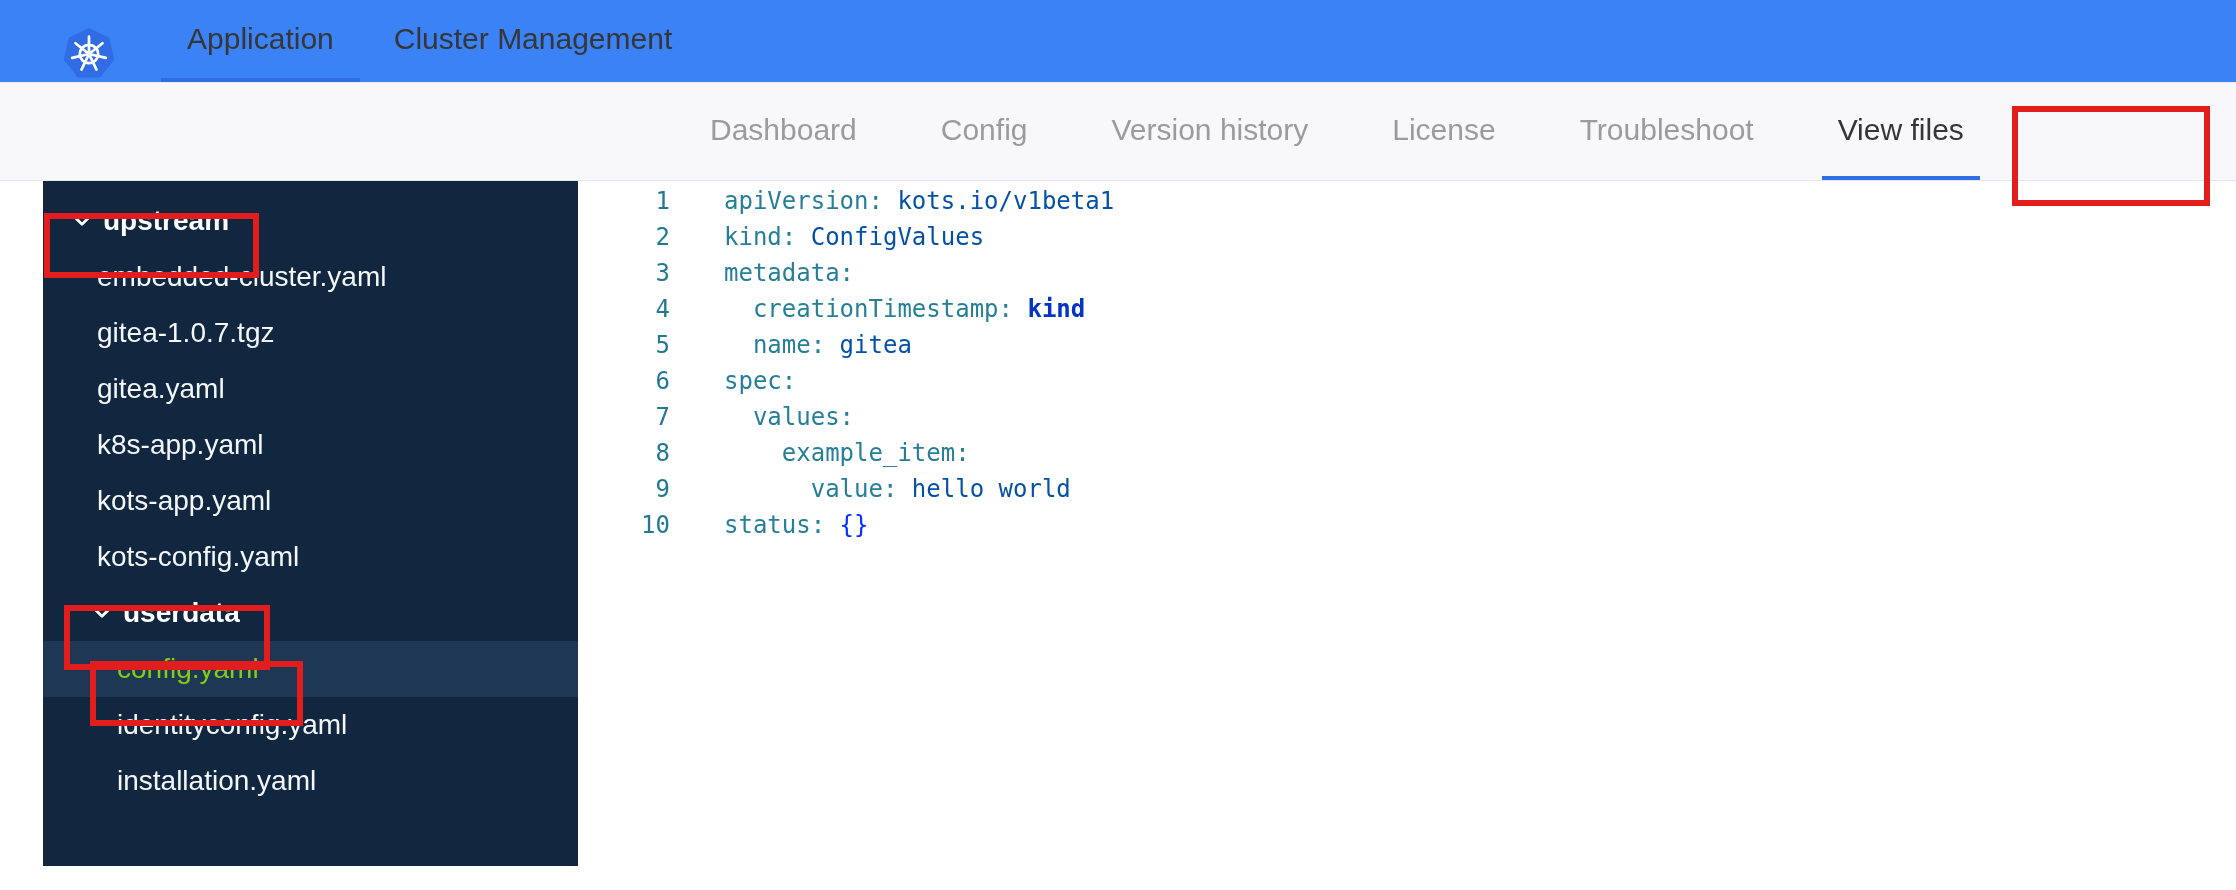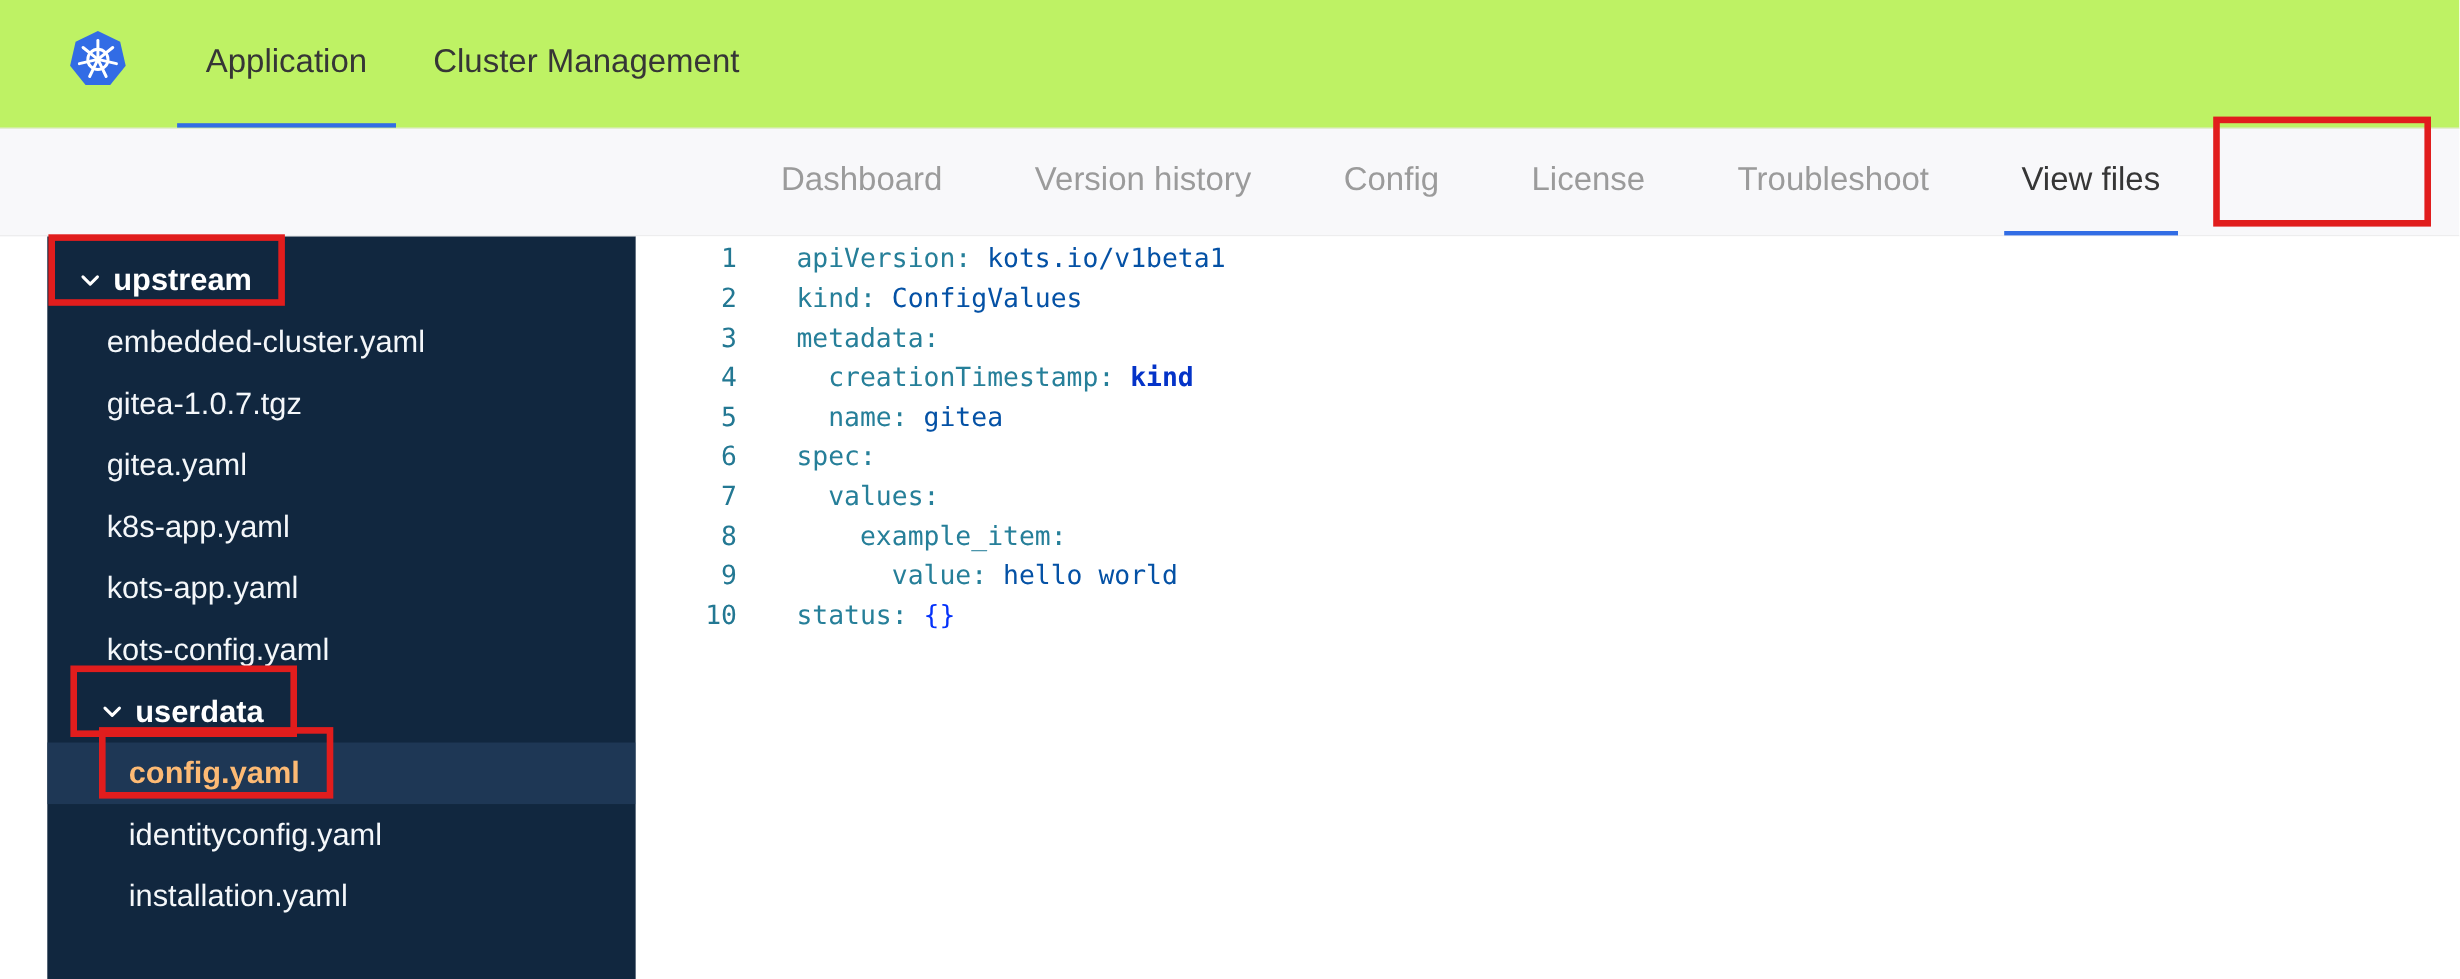--- a/index.html
+++ b/index.html
@@ -4,21 +4,21 @@
 <style>
   * { margin:0; padding:0; box-sizing:border-box; }
   html, body { background:#ffffff; }
   body { width:2236px; }
   .app {
     position:relative; width:2236px; height:890px; overflow:hidden;
     font-family:"Liberation Sans", sans-serif; background:#fff;
   }
 
   
-  .topbar { height:117px; background:#bef264; border-bottom:1px solid #ebebeb; position:relative; }
+  .topbar { height:83px; background:#3b82f6; border-bottom:1px solid #ebebeb; position:relative; }
   .logo-wrap { position:absolute; left:62px; top:27px; width:54px; height:54px; }
   .logo-wrap svg { width:100%; height:100%; display:block; }
   .top-tabs { display:flex; margin-left:161px; gap:8px; height:100%; }
   .top-tab {
     display:flex; align-items:center; padding:0 26px; font-size:30px; color:#363636;
     border-bottom:4px solid transparent; cursor:pointer; white-space:nowrap;
   }
   .top-tab.active { border-bottom-color:#326de5; }
 
   
@@ -30,21 +30,21 @@
   }
   .subnav-item.active { color:#363636; border-bottom-color:#326de5; }
 
   
   .body { display:flex; height:685px; padding-left:43px; background:#fff; }
 
   
   .filetree { width:535px; flex-shrink:0; background:#11273f; padding-top:12px; overflow:hidden; }
   .tree-row { height:56px; display:flex; align-items:center; font-size:28px; color:#f4f7fa; cursor:pointer; }
   .tree-row.folder { font-weight:700; color:#ffffff; }
-  .tree-row.selected { background:#1e3755; font-weight:700; color:#fdba74; }
+  .tree-row.selected { background:#1e3755; font-weight:400; color:#84cc16; }
   .row-content { display:inline-flex; align-items:center; height:100%; white-space:nowrap; }
   .chevron { width:22px; height:22px; margin-right:10px; display:inline-flex; flex-shrink:0; }
   .chevron svg { width:100%; height:100%; display:block; }
   .tree-row.folder.indent-0 { padding-left:28px; }
   .tree-row.file.indent-1   { padding-left:54px; }
   .tree-row.folder.indent-1 { padding-left:48px;align-items:flex-end; }
   .tree-row.file.indent-2   { padding-left:74px; }
 
   
   .editor {
@@ -90,22 +90,22 @@
     </div>
     <nav class="top-tabs">
         <div class="top-tab active">Application</div>
         <div class="top-tab">Cluster Management</div>
       </nav>
   </header>
 
   <nav class="subnav">
     <div class="subnav-items">
         <div class="subnav-item">Dashboard</div>
+        <div class="subnav-item">Config</div>
         <div class="subnav-item">Version history</div>
-        <div class="subnav-item">Config</div>
         <div class="subnav-item">License</div>
         <div class="subnav-item">Troubleshoot</div>
         <div class="subnav-item active">View files</div>
       </div>
   </nav>
 
   <div class="body">
     <aside class="filetree">
         <div class="tree-row folder indent-0">
           <span class="row-content">

